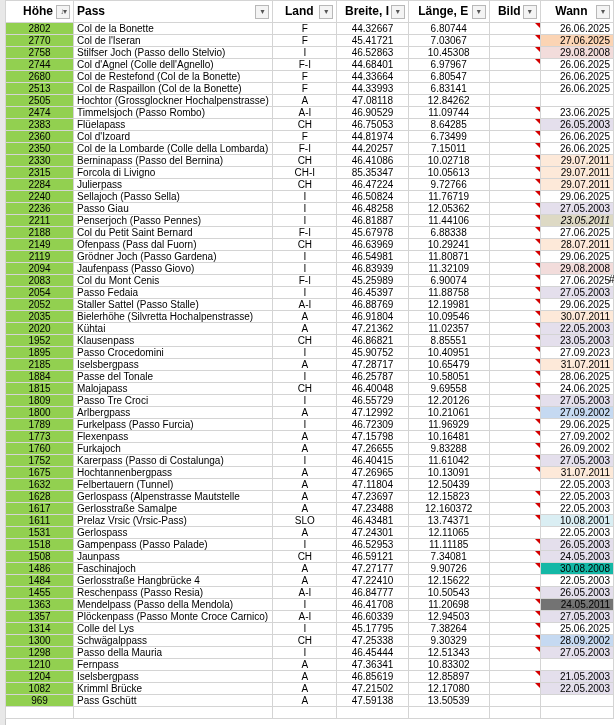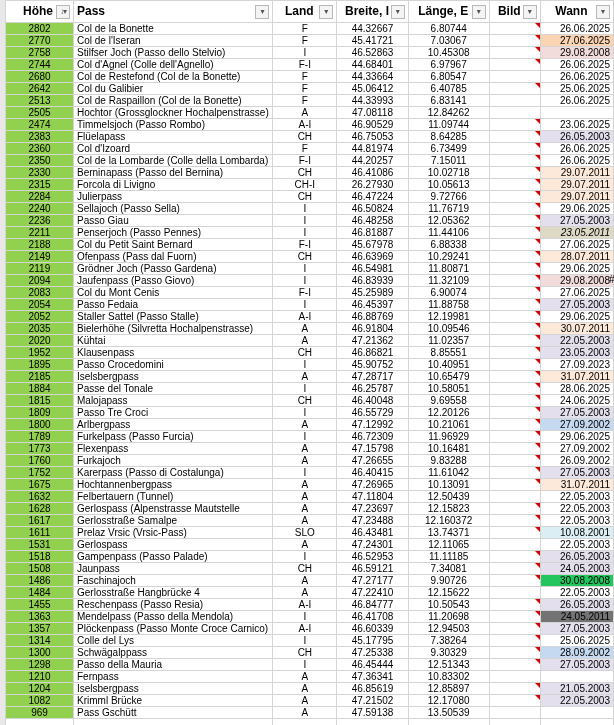--- a/index.html
+++ b/index.html
@@ -118,31 +118,20 @@
         <tr>
           <td class="c-hoehe">2680</td>
           <td class="c-pass">Col de Restefond (Col de la Bonette)</td>
           <td class="c-land">F</td>
           <td class="c-breite">44.33664</td>
           <td class="c-laenge">6.80547</td>
           <td class="c-bild"></td>
           <td class="c-wann">26.06.2025</td>
         </tr>
         <tr>
-          <td class="c-hoehe">2642</td>
-          <td class="c-pass">Col du Galibier</td>
-          <td class="c-land">F</td>
-          <td class="c-breite">45.06412</td>
-          <td class="c-laenge">6.40785</td>
-          <td class="c-bild">
-            <span class="note"></span>
-          </td>
-          <td class="c-wann">25.06.2025</td>
-        </tr>
-        <tr>
           <td class="c-hoehe">2513</td>
           <td class="c-pass">Col de Raspaillon (Col de la Bonette)</td>
           <td class="c-land">F</td>
           <td class="c-breite">44.33993</td>
           <td class="c-laenge">6.83141</td>
           <td class="c-bild"></td>
           <td class="c-wann">26.06.2025</td>
         </tr>
         <tr>
           <td class="c-hoehe">2505</td>
@@ -205,21 +194,21 @@
           <td class="c-laenge">10.02718</td>
           <td class="c-bild">
             <span class="note"></span>
           </td>
           <td class="c-wann" style="background: rgb(253, 233, 217);">29.07.2011</td>
         </tr>
         <tr>
           <td class="c-hoehe">2315</td>
           <td class="c-pass">Forcola di Livigno</td>
           <td class="c-land">CH-I</td>
-          <td class="c-breite">26.27930</td>
+          <td class="c-breite">85.35347</td>
           <td class="c-laenge">10.05613</td>
           <td class="c-bild">
             <span class="note"></span>
           </td>
           <td class="c-wann" style="background: rgb(253, 233, 217);">29.07.2011</td>
         </tr>
         <tr>
           <td class="c-hoehe">2284</td>
           <td class="c-pass">Julierpass</td>
           <td class="c-land">CH</td>
@@ -569,21 +558,21 @@
         </tr>
         <tr>
           <td class="c-hoehe">1486</td>
           <td class="c-pass">Faschinajoch</td>
           <td class="c-land">A</td>
           <td class="c-breite">47.27177</td>
           <td class="c-laenge">9.90726</td>
           <td class="c-bild">
             <span class="note"></span>
           </td>
-          <td class="c-wann" style="background: #22c55e;">30.08.2008</td>
+          <td class="c-wann" style="background: #14b8a6;">30.08.2008</td>
         </tr>
         <tr>
           <td class="c-hoehe">1484</td>
           <td class="c-pass">Gerlosstraße Hangbrücke 4</td>
           <td class="c-land">A</td>
           <td class="c-breite">47.22410</td>
           <td class="c-laenge">12.15622</td>
           <td class="c-bild"></td>
           <td class="c-wann">22.05.2003</td>
         </tr>

